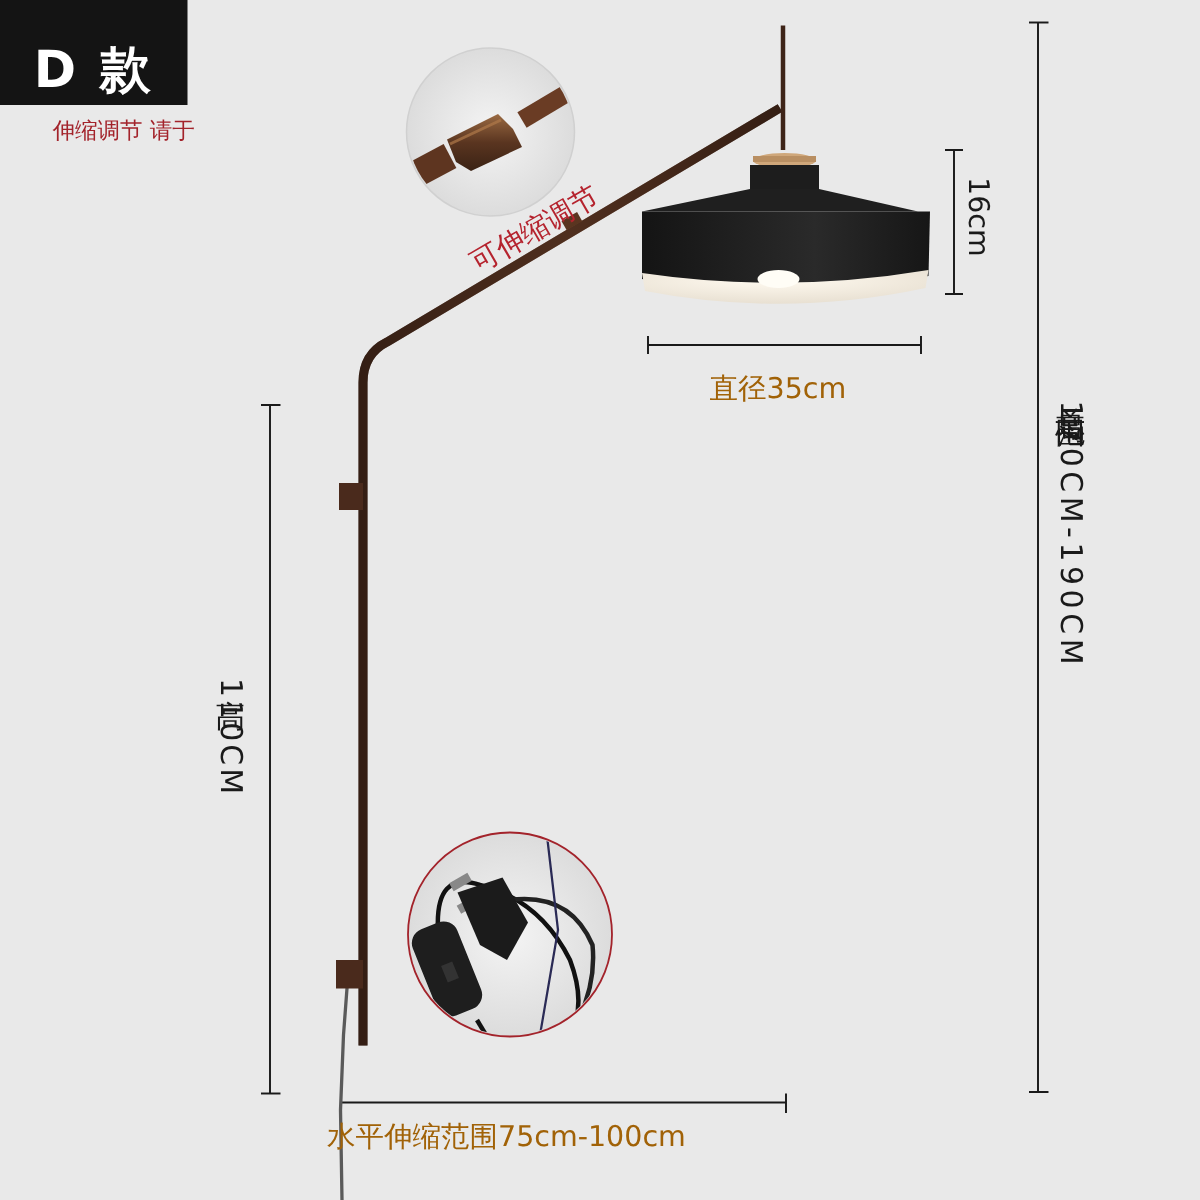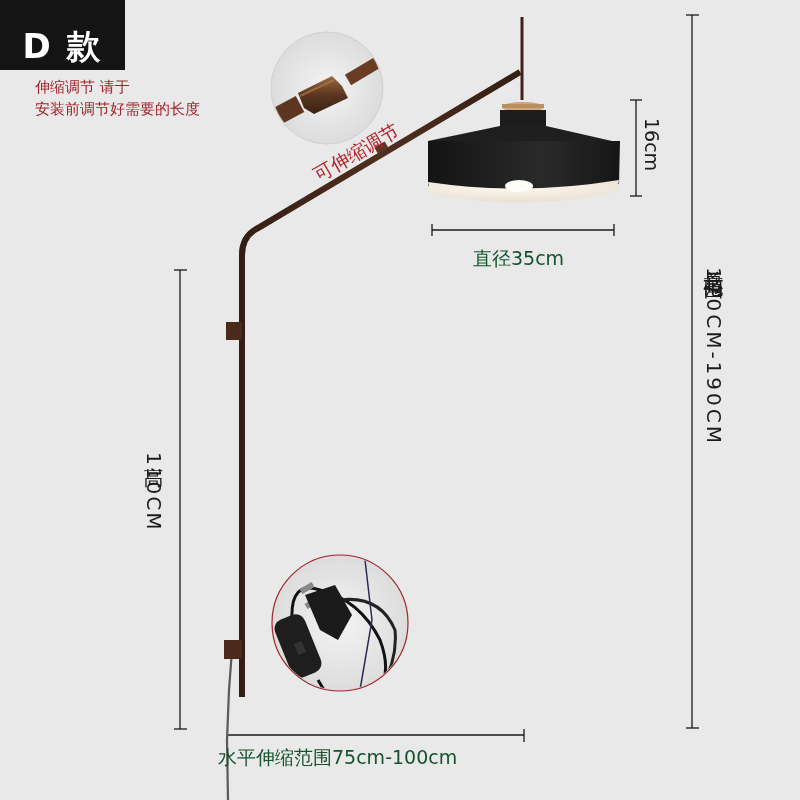--- a/index.html
+++ b/index.html
@@ -15,21 +15,21 @@
       background: #141414; color: #ffffff;
       font-size: 34px; font-weight: bold;
       display: flex; align-items: flex-end; justify-content: center;
       letter-spacing: 2px;
     }
     .note {
       left: 8px; top: 76px; color: #a3232b; font-size: 15px; line-height: 22px; margin-left: 27px;
     }
     .note div { white-space: nowrap; }
     .dim-text {
-      color: #14532d; font-size: 19px; white-space: nowrap;
+      color: #a16207; font-size: 19px; white-space: nowrap;
     }
     .vtext {
       writing-mode: vertical-rl;
       color: #1a1a1a; white-space: nowrap;
     }
     .red-label {
       left: 322px; top: 162px; color: #b5232e; font-size: 19px;
       transform: rotate(-30deg); transform-origin: left bottom; white-space: nowrap;
     }
     svg.scene { position: absolute; left: 0; top: 0; }
@@ -146,21 +146,20 @@
     </g>
   </g>
 </svg>
 
 <div class="abs badge">
   <span>D 款</span>
 </div>
 
 <div class="abs note">
   <div>伸缩调节  请于</div>
-  <div>安装前调节好需要的长度</div>
 </div>
 
 <div class="abs red-label">可伸缩调节</div>
 
 <div class="abs vtext" style="left:641px; top:118px; font-size:19px;">16cm</div>
 
 <div class="abs dim-text" style="left:473px; top:246px;">直径35cm</div>
 
 <div class="abs vtext" style="left:701px; top:255px; font-size:20px; letter-spacing:3px;">总高范围170CM-190CM</div>
 

